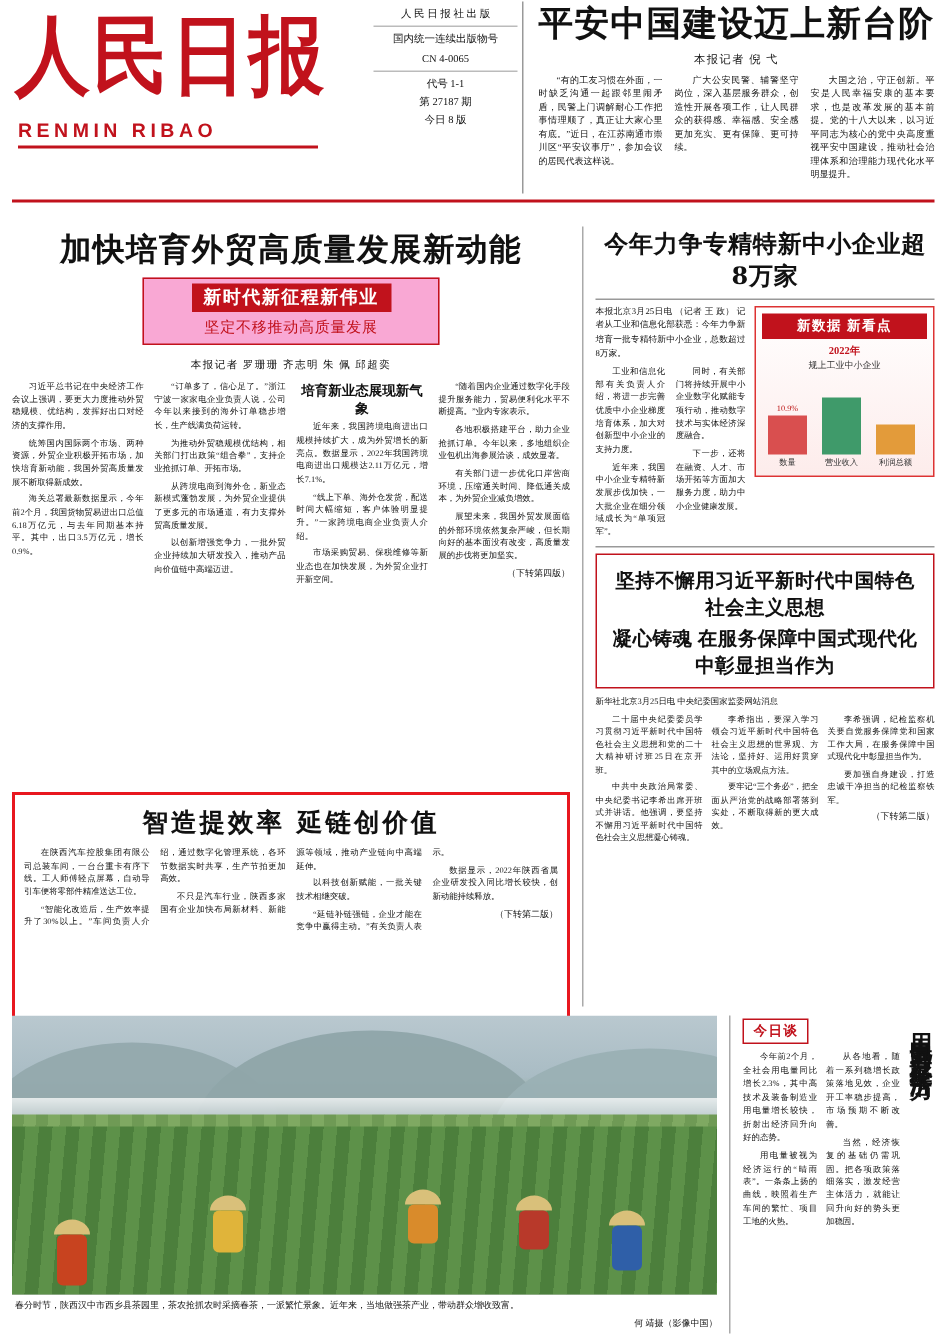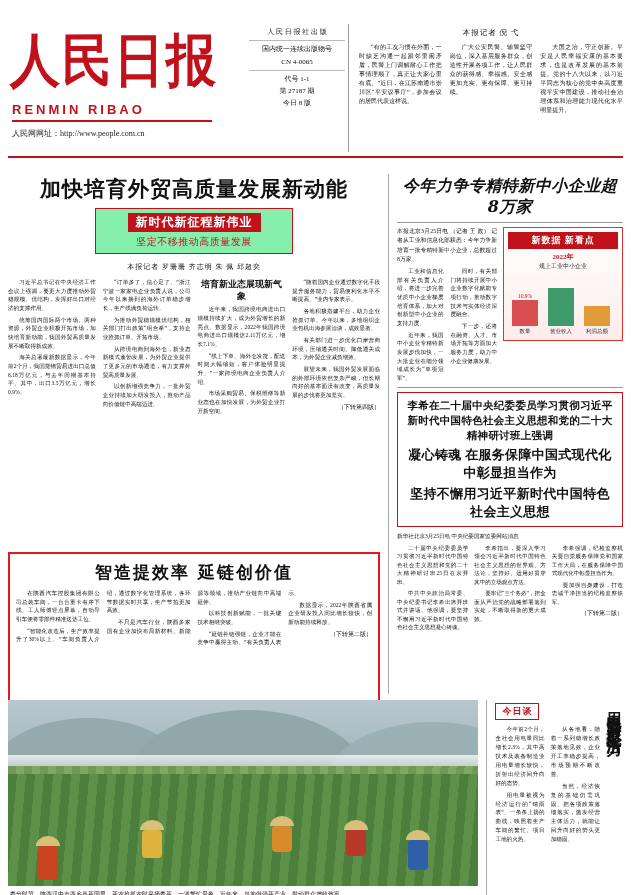--- a/index.html
+++ b/index.html
@@ -13,21 +13,21 @@
     font-family: "Liberation Serif", serif;
     color: #111;
     position: relative;
     overflow: hidden;
   }
   .page {
     position: relative;
     width: 631px;
     height: 895px;
     box-sizing: border-box;
-    padding: 24px 8px;
+    padding: 1px 8px;
   }
 
   
   .masthead {
     display: flex;
     align-items: stretch;
     height: 128px;
     border-bottom: 0;
   }
   .logo-block {
@@ -144,21 +144,21 @@
     font-size: 21px;
     font-weight: bold;
     text-align: center;
     letter-spacing: 1px;
     font-family: "DejaVu Serif", serif;
     line-height: 26px;
     margin: 2px 0 6px 0;
   }
   .banner {
     border: 1px solid #c1121c;
-    background: #86efac;
+    background: #f9a8d4;
     width: 196px;
     margin: 0 auto 8px auto;
     text-align: center;
     padding: 3px 0 4px 0;
   }
   .banner-top {
     display: inline-block;
     background: #c1121c;
     color: #fff;
     font-weight: bold;
@@ -238,21 +238,20 @@
   .boxed-cols p { margin: 0 0 3px 0; text-indent: 2em; }
 
   
   .headline-2 {
     font-size: 16px;
     font-weight: bold;
     text-align: center;
     letter-spacing: 0.5px;
     font-family: "DejaVu Serif", serif;
     margin: 2px 0 4px 0;
-    font-style: italic;
   }
   .r-cols-2 {
     column-count: 2;
     column-gap: 7px;
     font-size: 5.6px;
     line-height: 1.55;
     text-align: justify;
   }
   .r-cols-2 p { margin: 0 0 3px 0; text-indent: 2em; }
   .r-cols-3 {
@@ -431,36 +430,36 @@
 </head>
 <body>
 
 <div class="page">
 
   <div class="masthead">
     <div class="logo-block">
       <div class="logo-title">人民日报</div>
       <div class="logo-pinyin">RENMIN RIBAO</div>
       <div class="logo-rule"></div>
-      <div class="logo-url">人民网网址：http://www.people.com.cn</div>
     </div>
 
 
     <div class="info-block">
       <div>人 民 日 报 社 出 版</div>
       <div class="info-sep"></div>
       <div>国内统一连续出版物号</div>
       <div>CN 4-0065</div>
       <div class="info-sep"></div>
       <div>代号 1-1</div>
       <div>第 27187 期</div>
       <div>今日 8 版</div>
     </div>
 
     <div class="lead-block">
+      <div class="lead-title">平安中国建设迈上新台阶</div>
       <div class="lead-byline">本报记者 倪 弋</div>
       <div class="lead-cols">
         <p>“有的工友习惯在外面，一时缺乏沟通一起跟邻里闹矛盾，民警上门调解耐心工作把事情理顺了，真正让大家心里有底。”近日，在江苏南通市崇川区“平安议事厅”，参加会议的居民代表这样说。</p>
         <p>广大公安民警、辅警坚守岗位，深入基层服务群众，创造性开展各项工作，让人民群众的获得感、幸福感、安全感更加充实、更有保障、更可持续。</p>
         <p>大国之治，守正创新。平安是人民幸福安康的基本要求，也是改革发展的基本前提。党的十八大以来，以习近平同志为核心的党中央高度重视平安中国建设，推动社会治理体系和治理能力现代化水平明显提升。</p>
 
       </div>
     </div>
   </div>
 
@@ -544,23 +543,22 @@
         <p>工业和信息化部有关负责人介绍，将进一步完善优质中小企业梯度培育体系，加大对创新型中小企业的支持力度。</p>
         <p>近年来，我国中小企业专精特新发展步伐加快，一大批企业在细分领域成长为“单项冠军”。</p>
         <p>同时，有关部门将持续开展中小企业数字化赋能专项行动，推动数字技术与实体经济深度融合。</p>
         <p>下一步，还将在融资、人才、市场开拓等方面加大服务力度，助力中小企业健康发展。</p>
       </div>
 
       <div style="clear:both;"></div>
       <div class="hr-thin"></div>
 
       <div class="box-red-title">
-        <div class="brt-1">李希在二十届中央纪委委员学习贯彻习近平新时代中国特色社会主义思想和党的二十大精神研讨班上强调</div>
+        <div class="brt-2">坚持不懈用习近平新时代中国特色社会主义思想</div>
         <div class="brt-2">凝心铸魂  在服务保障中国式现代化中彰显担当作为</div>
-        <div class="brt-2">坚持不懈用习近平新时代中国特色社会主义思想</div>
       </div>
 
       <div style="font-size:5.6px;line-height:1.6;text-align:justify;margin-bottom:3px;">新华社北京3月25日电  中央纪委国家监委网站消息</div>
       <div class="r-cols-3">
         <p>二十届中央纪委委员学习贯彻习近平新时代中国特色社会主义思想和党的二十大精神研讨班25日在京开班。</p>
         <p>中共中央政治局常委、中央纪委书记李希出席开班式并讲话。他强调，要坚持不懈用习近平新时代中国特色社会主义思想凝心铸魂。</p>
         <p>李希指出，要深入学习领会习近平新时代中国特色社会主义思想的世界观、方法论，坚持好、运用好贯穿其中的立场观点方法。</p>
         <p>要牢记“三个务必”，把全面从严治党的战略部署落到实处，不断取得新的更大成效。</p>
         <p>李希强调，纪检监察机关要自觉服务保障党和国家工作大局，在服务保障中国式现代化中彰显担当作为。</p>
         <p>要加强自身建设，打造忠诚干净担当的纪检监察铁军。</p>

